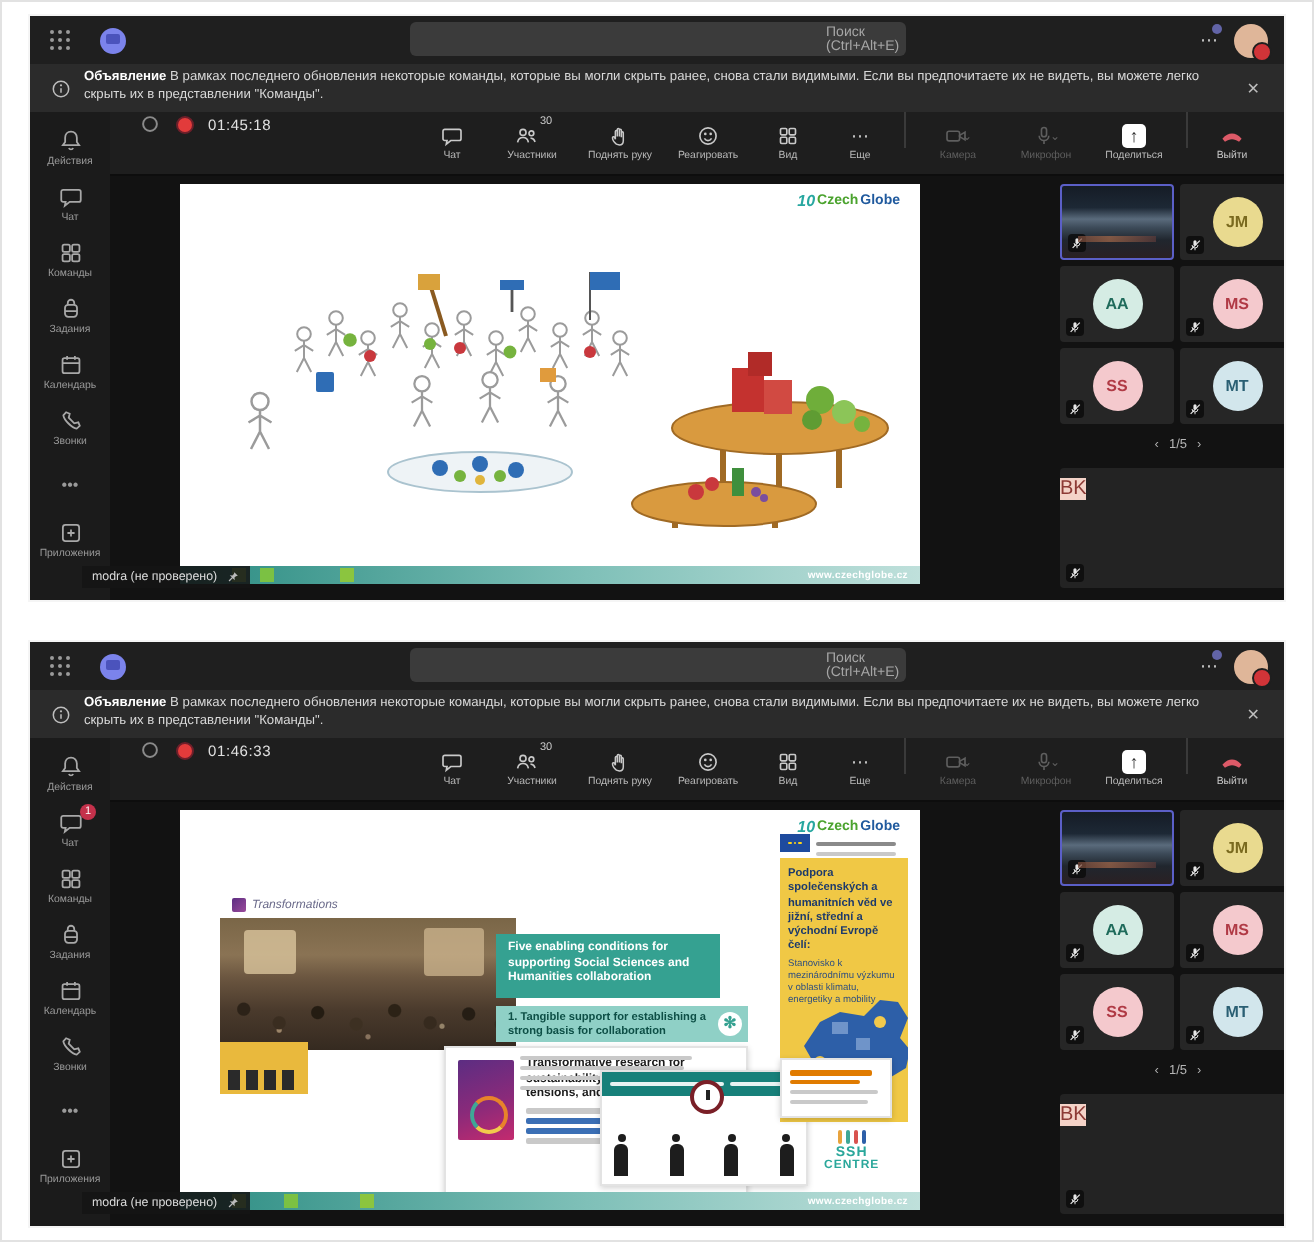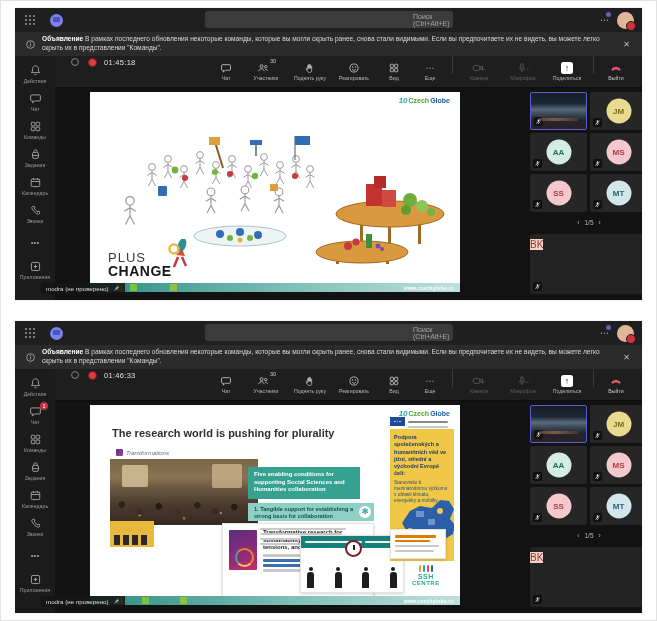--- a/index.html
+++ b/index.html
@@ -495,30 +495,20 @@
 
             <rect x="246" y="124" width="3" height="6" fill="#a06a24"></rect>
               <rect x="296" y="124" width="3" height="6" fill="#a06a24"></rect>
             <ellipse cx="272" cy="118" rx="46" ry="11" fill="#d99a3f" stroke="#a06a24"></ellipse>
             <circle cx="258" cy="112" r="4" fill="#c9383d"></circle>
               <circle cx="266" cy="108" r="3.5" fill="#c9383d"></circle>
             <rect x="276" y="100" width="6" height="14" fill="#3f8f3d"></rect>
             <circle cx="288" cy="112" r="2.5" fill="#7a4e9e"></circle>
               <circle cx="292" cy="115" r="2" fill="#7a4e9e"></circle>
           </svg>
-          <div class="pluschange">
-            <div class="pc-plus">PLUS</div>
-            <div class="pc-change">CHANGE</div>
-            <svg class="pc-icon" width="26" height="30" viewBox="0 0 26 30">
-              <ellipse cx="16" cy="6" rx="4" ry="7" fill="#2a8f96" transform="rotate(18 16 6)"></ellipse>
-              <path d="M10 16l6-6 3 7z" fill="#d34a3a"></path>
-              <circle cx="8" cy="10" r="4.5" fill="none" stroke="#e8b93c" stroke-width="2.5"></circle>
-              <path d="M12 18l-4 10M16 18l4 9" stroke="#c9383d" stroke-width="2.5" fill="none"></path>
-            </svg>
-          </div>
           <div class="slide-footer"></div>
           <span class="gsq" style="left:26px;background:#a5d96a"></span>
             <span class="gsq" style="left:40px;background:#7bc143"></span>
             <span class="gsq" style="left:80px;background:#8bc53f"></span>
           <div class="slide-url">www.czechglobe.cz</div>
         </div>
 
         <div class="presenter">
           <span>modra (не проверено)</span>
           <svg>
@@ -767,21 +757,20 @@
           </div>
           <div class="euflag">
               <i></i>
               <i></i>
               <i></i>
             </div>
           <div class="euflag-bars">
               <div class="tbx dark"></div>
               <div class="tbx"></div>
             </div>
-          <div class="slide-title">The research world is pushing for plurality</div>
 
           <div class="transf">
               <i></i>
               <span>Transformations</span>
             </div>
           <div class="photo">
               <div class="crowd-dots"></div>
             </div>
           <div class="mini-info">
               <i style="left:4px"></i>

